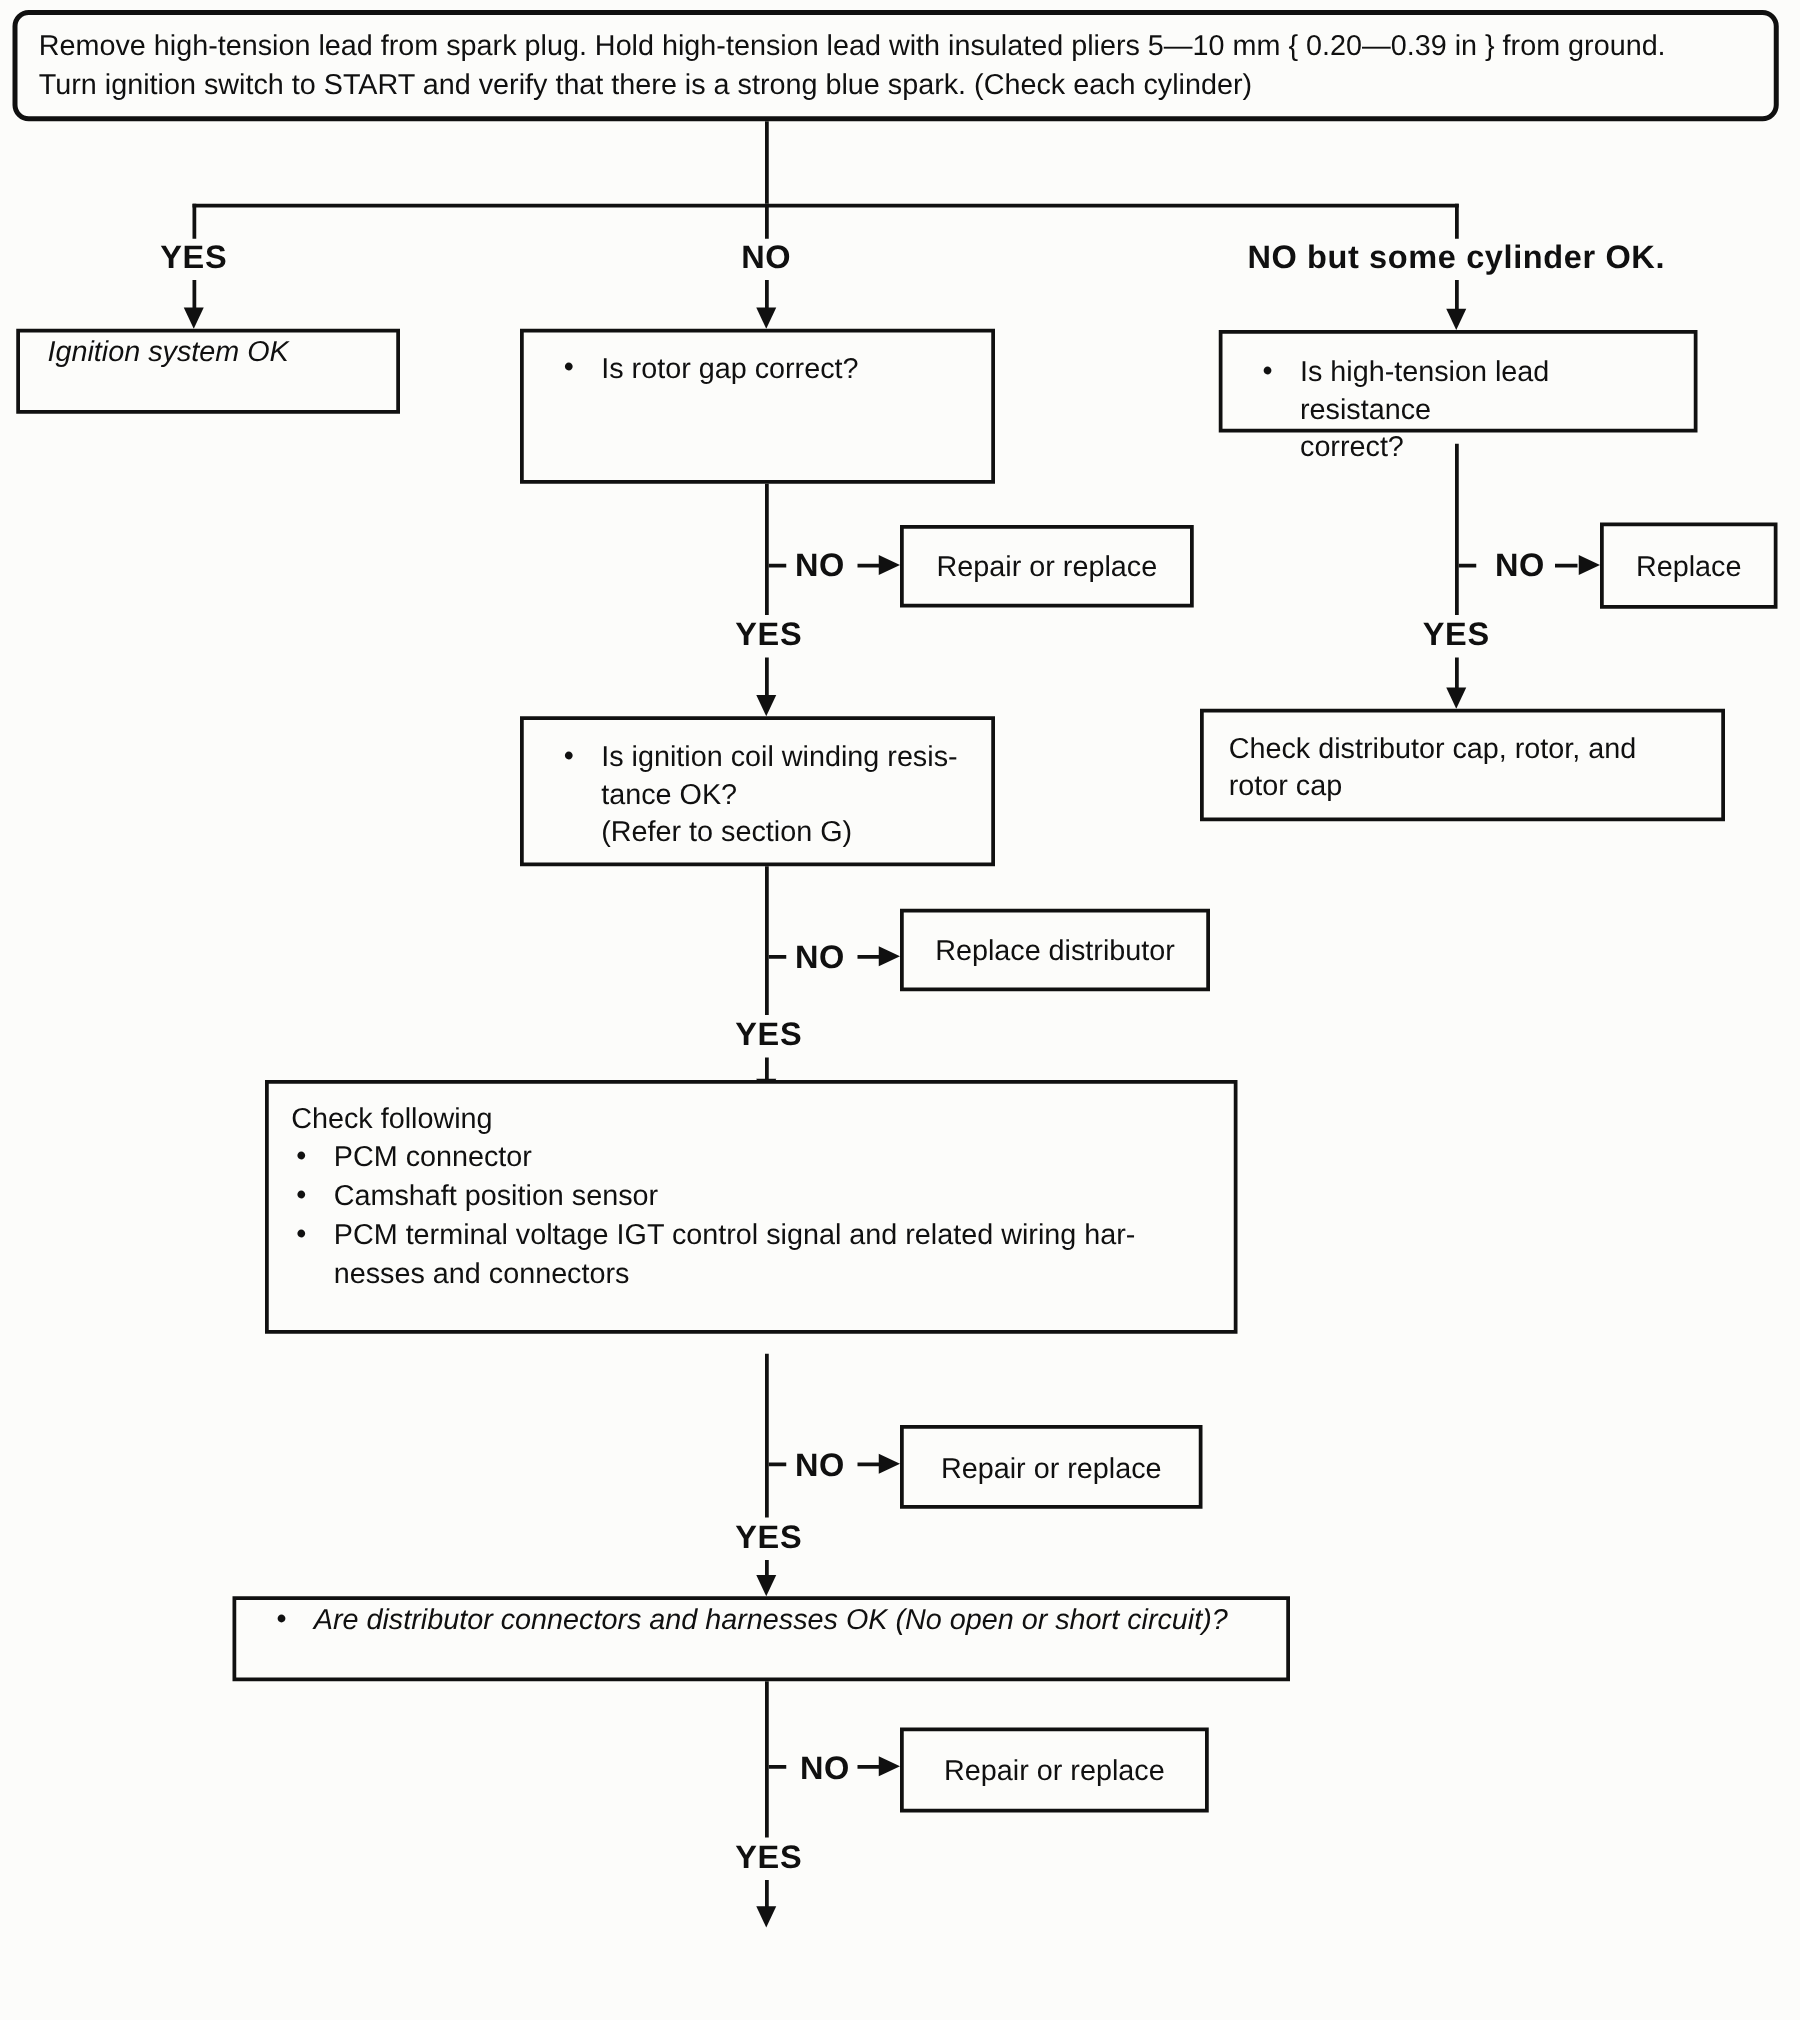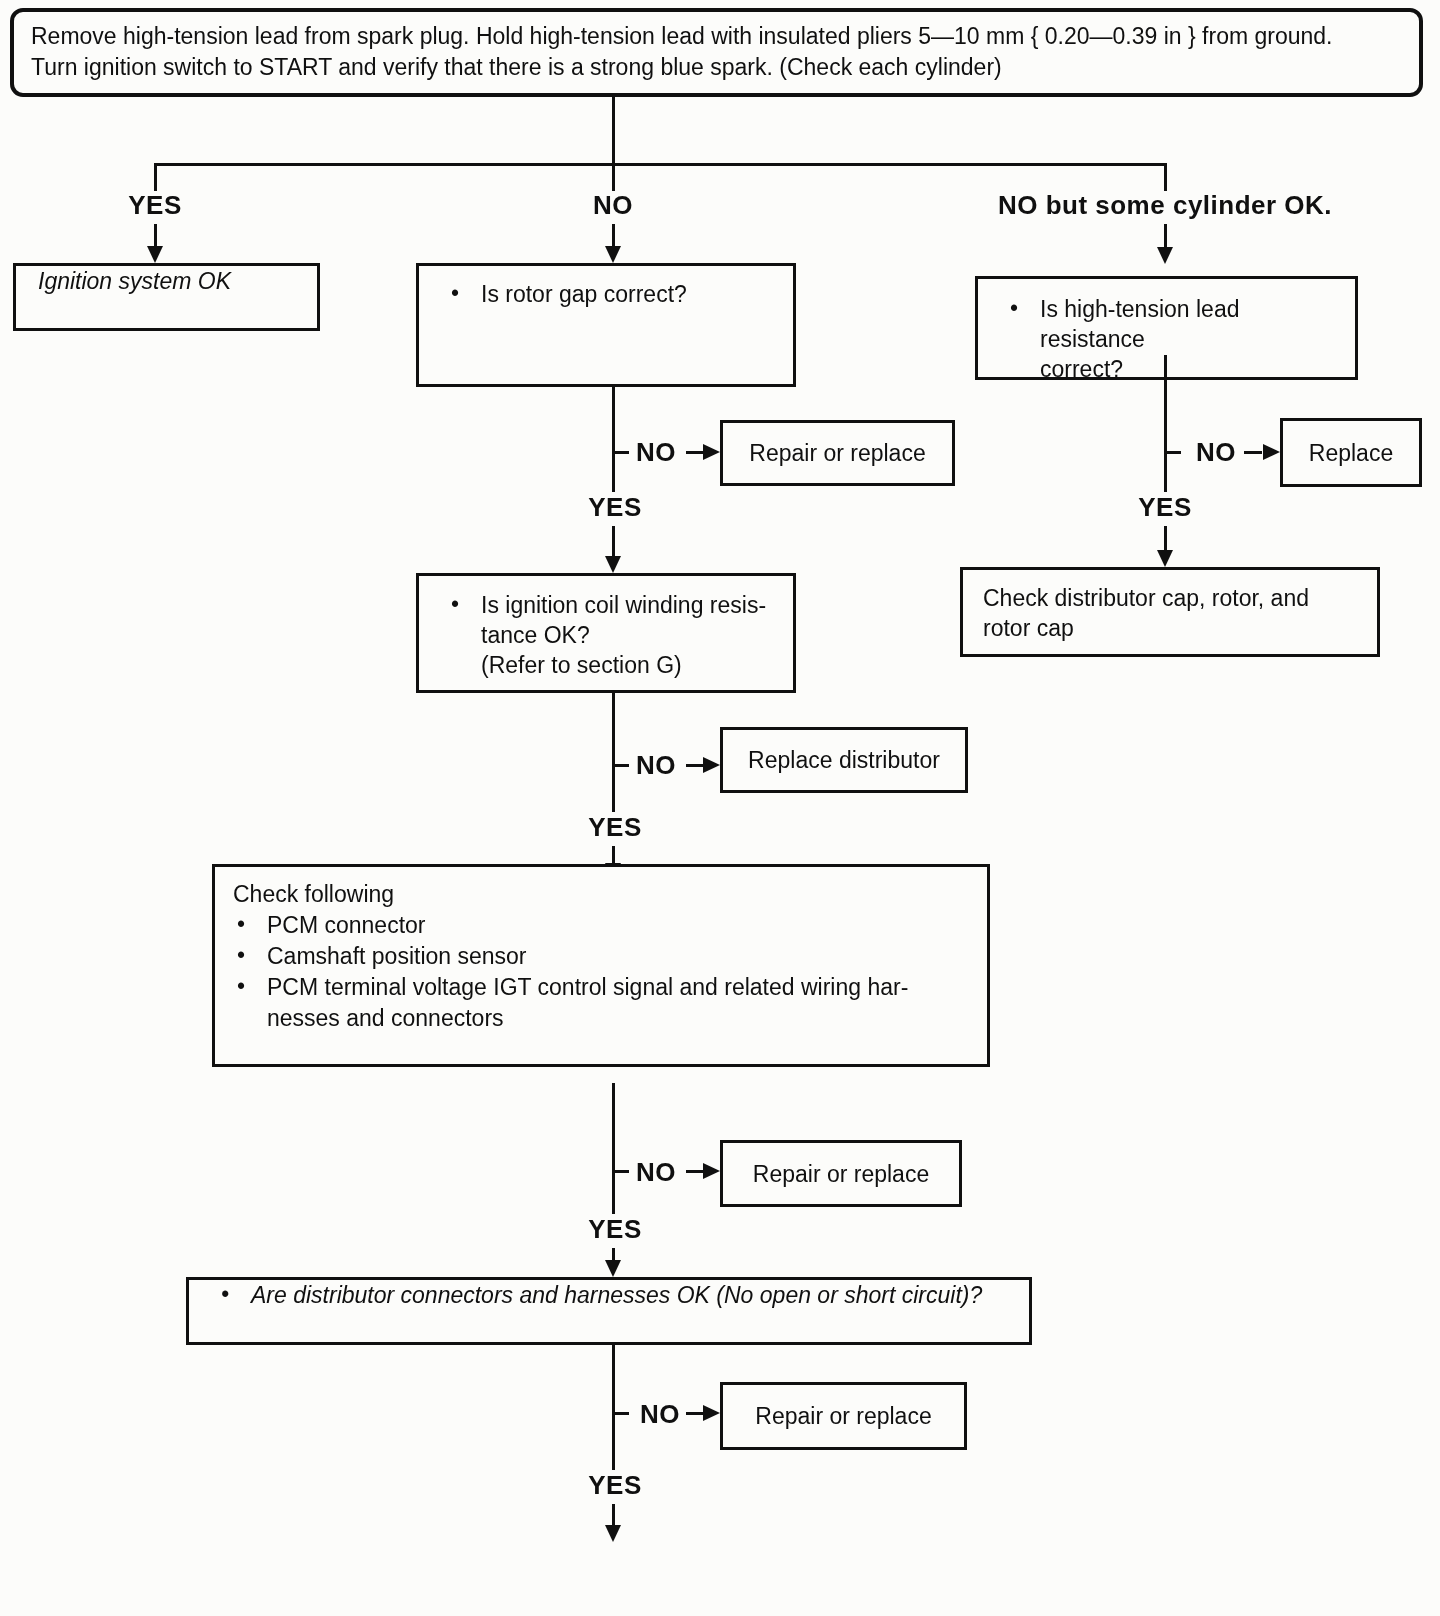--- a/index.html
+++ b/index.html
@@ -62,21 +62,21 @@
   <div class="ah-d" style="left:1157px;top:247px;"></div>
 
   <div class="box flexv" style="left:13px;top:263px;width:307px;height:68px;padding-left:22px;">
     <div>Ignition system OK</div>
   </div>
 
   <div class="box" style="left:416px;top:263px;width:380px;height:124px;padding:13px 6px 0 28px;">
       <div class="para bullet">Is rotor gap correct?</div>
     </div>
 
-  <div class="box" style="left:975px;top:276px;width:383px;height:104px;padding:15px 6px 0 28px;">
+  <div class="box" style="left:975px;top:264px;width:383px;height:82px;padding:15px 6px 0 28px;">
       <div class="para bullet">Is high-tension lead resistance
 correct?</div>
     </div>
 
   <div class="vline" style="left:612px;top:387px;height:105px;"></div>
   <div class="tick" style="left:615px;top:451px;"></div>
   <div class="lbl" style="left:630px;top:437px;width:52px;">NO</div>
   <div class="hline" style="left:686px;top:451px;width:18px;"></div>
   <div class="ah-r" style="left:703px;top:444px;"></div>
   <div class="box flexc" style="left:720px;top:420px;width:235px;height:66px;">

